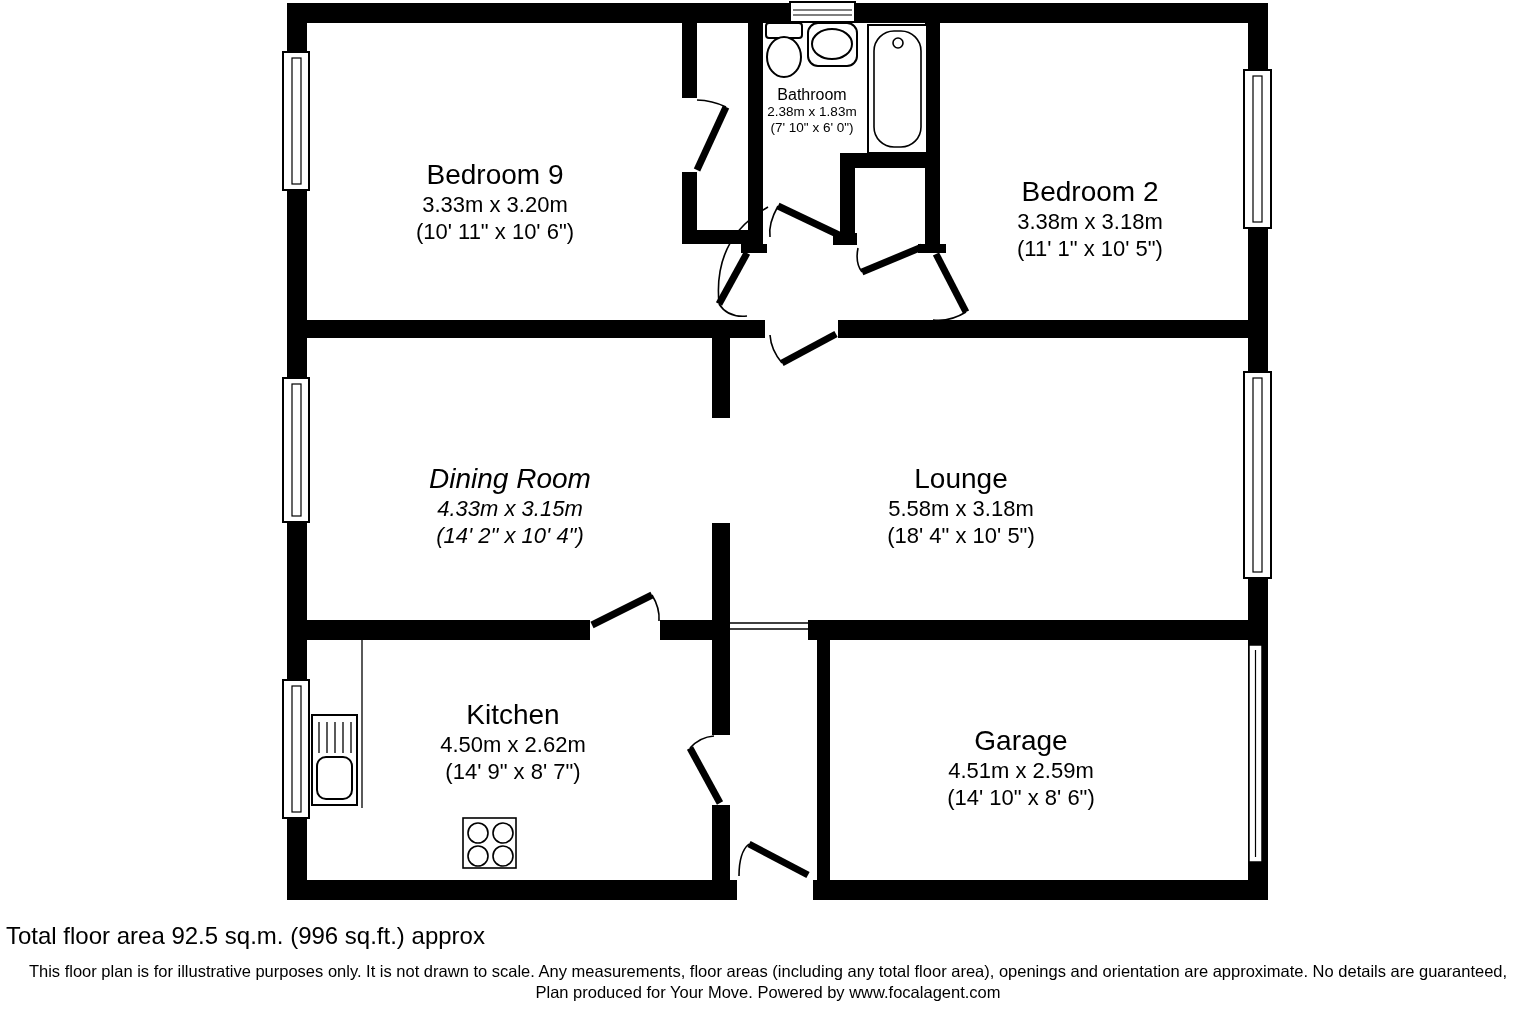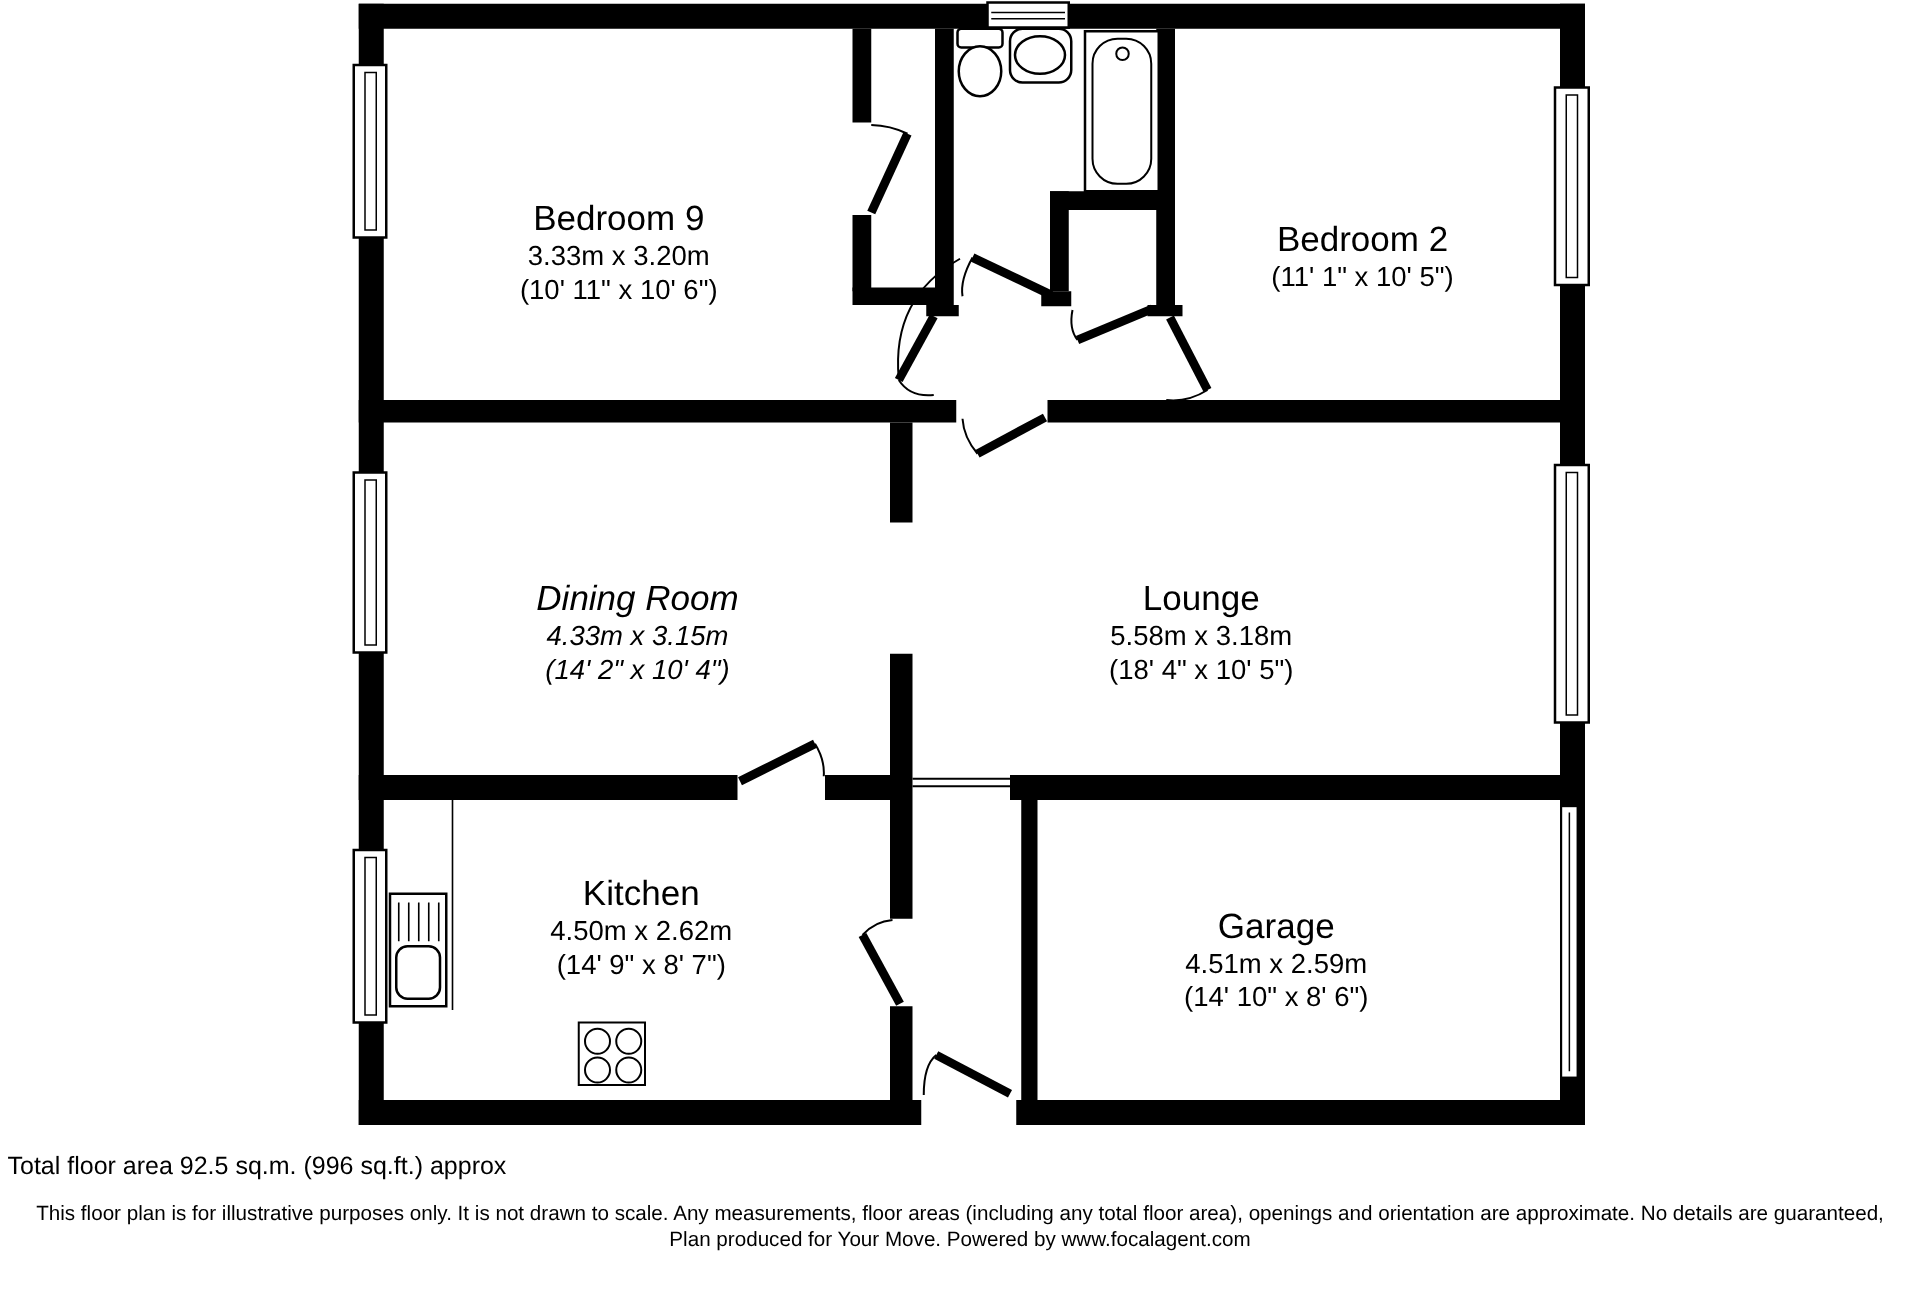--- a/index.html
+++ b/index.html
@@ -4,21 +4,21 @@
 <style>
   html,body{margin:0;padding:0;background:#fff;}
   #canvas{position:relative;width:1536px;height:1032px;background:#fff;overflow:hidden;
           font-family:"Liberation Sans", sans-serif;color:#000;}
   #plan-svg{position:absolute;left:0;top:0;}
   .room-label{position:absolute;text-align:center;line-height:1.22;}
   .room-name{font-size:28px;}
   .room-dim{font-size:22px;}
   .room-label.small .room-name{font-size:16px;line-height:1.15;}
   .room-label.small .room-dim{font-size:13.5px;line-height:1.15;}
-  #total-area{position:absolute;left:6px;top:922px;font-size:20px;}
+  #total-area{position:absolute;left:6px;top:922px;font-size:24px;}
   #disclaimer{position:absolute;left:0;top:961px;width:100%;text-align:center;
               font-size:16.5px;line-height:1.3;}
   .disc-line{white-space:nowrap;}
 </style>
 </head>
 <body>
 
 <div id="canvas">
 
   <svg id="plan-svg" width="1536" height="1032" viewBox="0 0 1536 1032">
@@ -158,23 +158,29 @@
       </g>
     </g>
   </svg>
 
   <div class="room-label" style="left:345px;top:158px;width:300px;">
     <div class="room-name">Bedroom 9</div>
     <div class="room-dim">3.33m x 3.20m</div>
     <div class="room-dim">(10' 11" x 10' 6")</div>
   </div>
 
+  <div class="room-label small" style="left:747px;top:86px;width:130px;">
+    <div class="room-name">Bathroom</div>
+    <div class="room-dim">2.38m x 1.83m</div>
+    <div class="room-dim">(7' 10" x 6' 0")</div>
+  </div>
 
   <div class="room-label" style="left:940px;top:175px;width:300px;">
     <div class="room-name">Bedroom 2</div>
+    <div class="room-dim">3.38m x 3.18m</div>
     <div class="room-dim">(11' 1" x 10' 5")</div>
   </div>
 
   <div class="room-label" style="left:360px;top:462px;width:300px;font-style:italic;">
     <div class="room-name">Dining Room</div>
     <div class="room-dim">4.33m x 3.15m</div>
     <div class="room-dim">(14' 2" x 10' 4")</div>
   </div>
 
   <div class="room-label" style="left:811px;top:462px;width:300px;">

